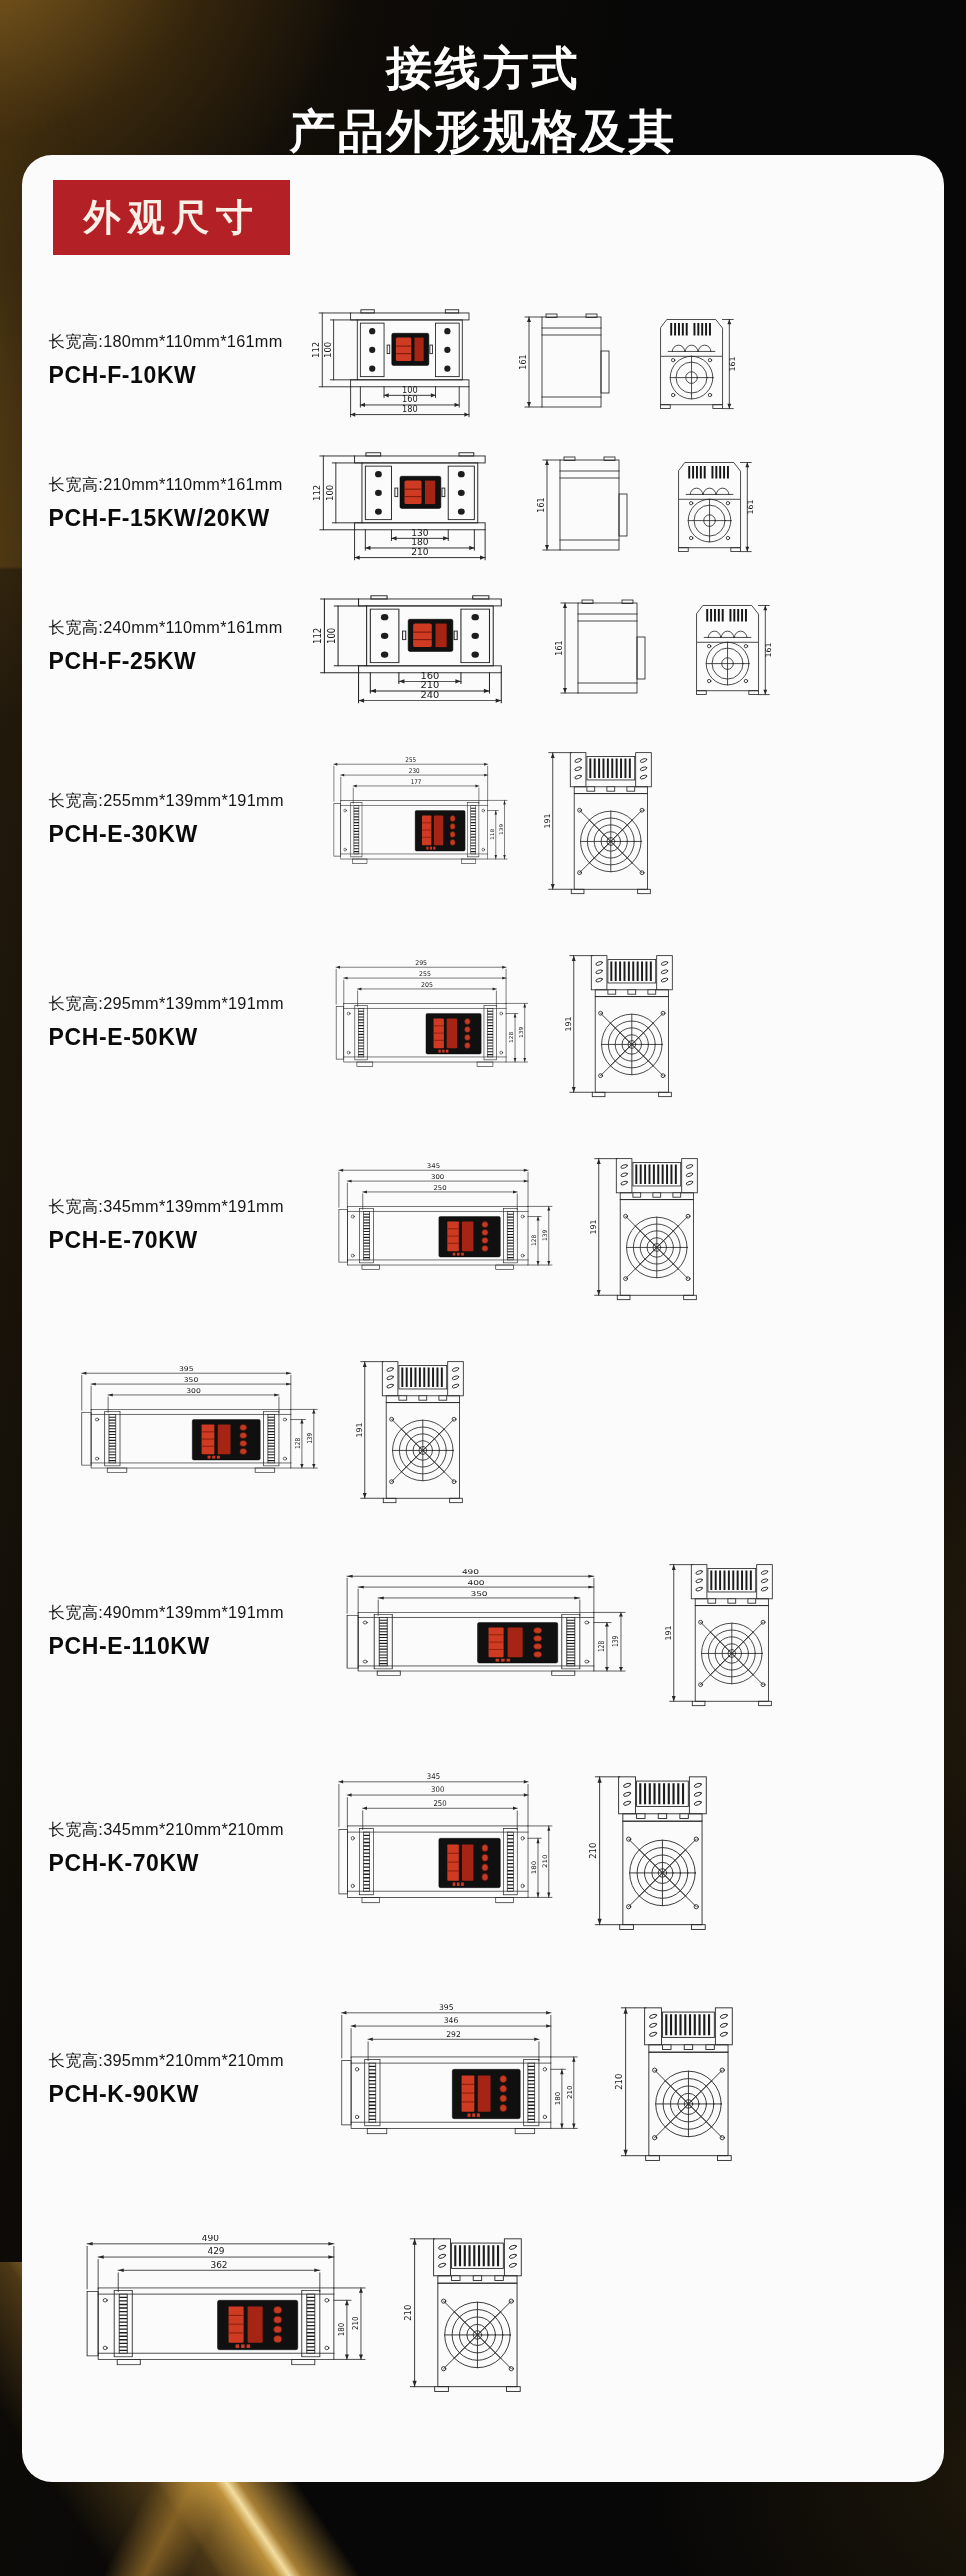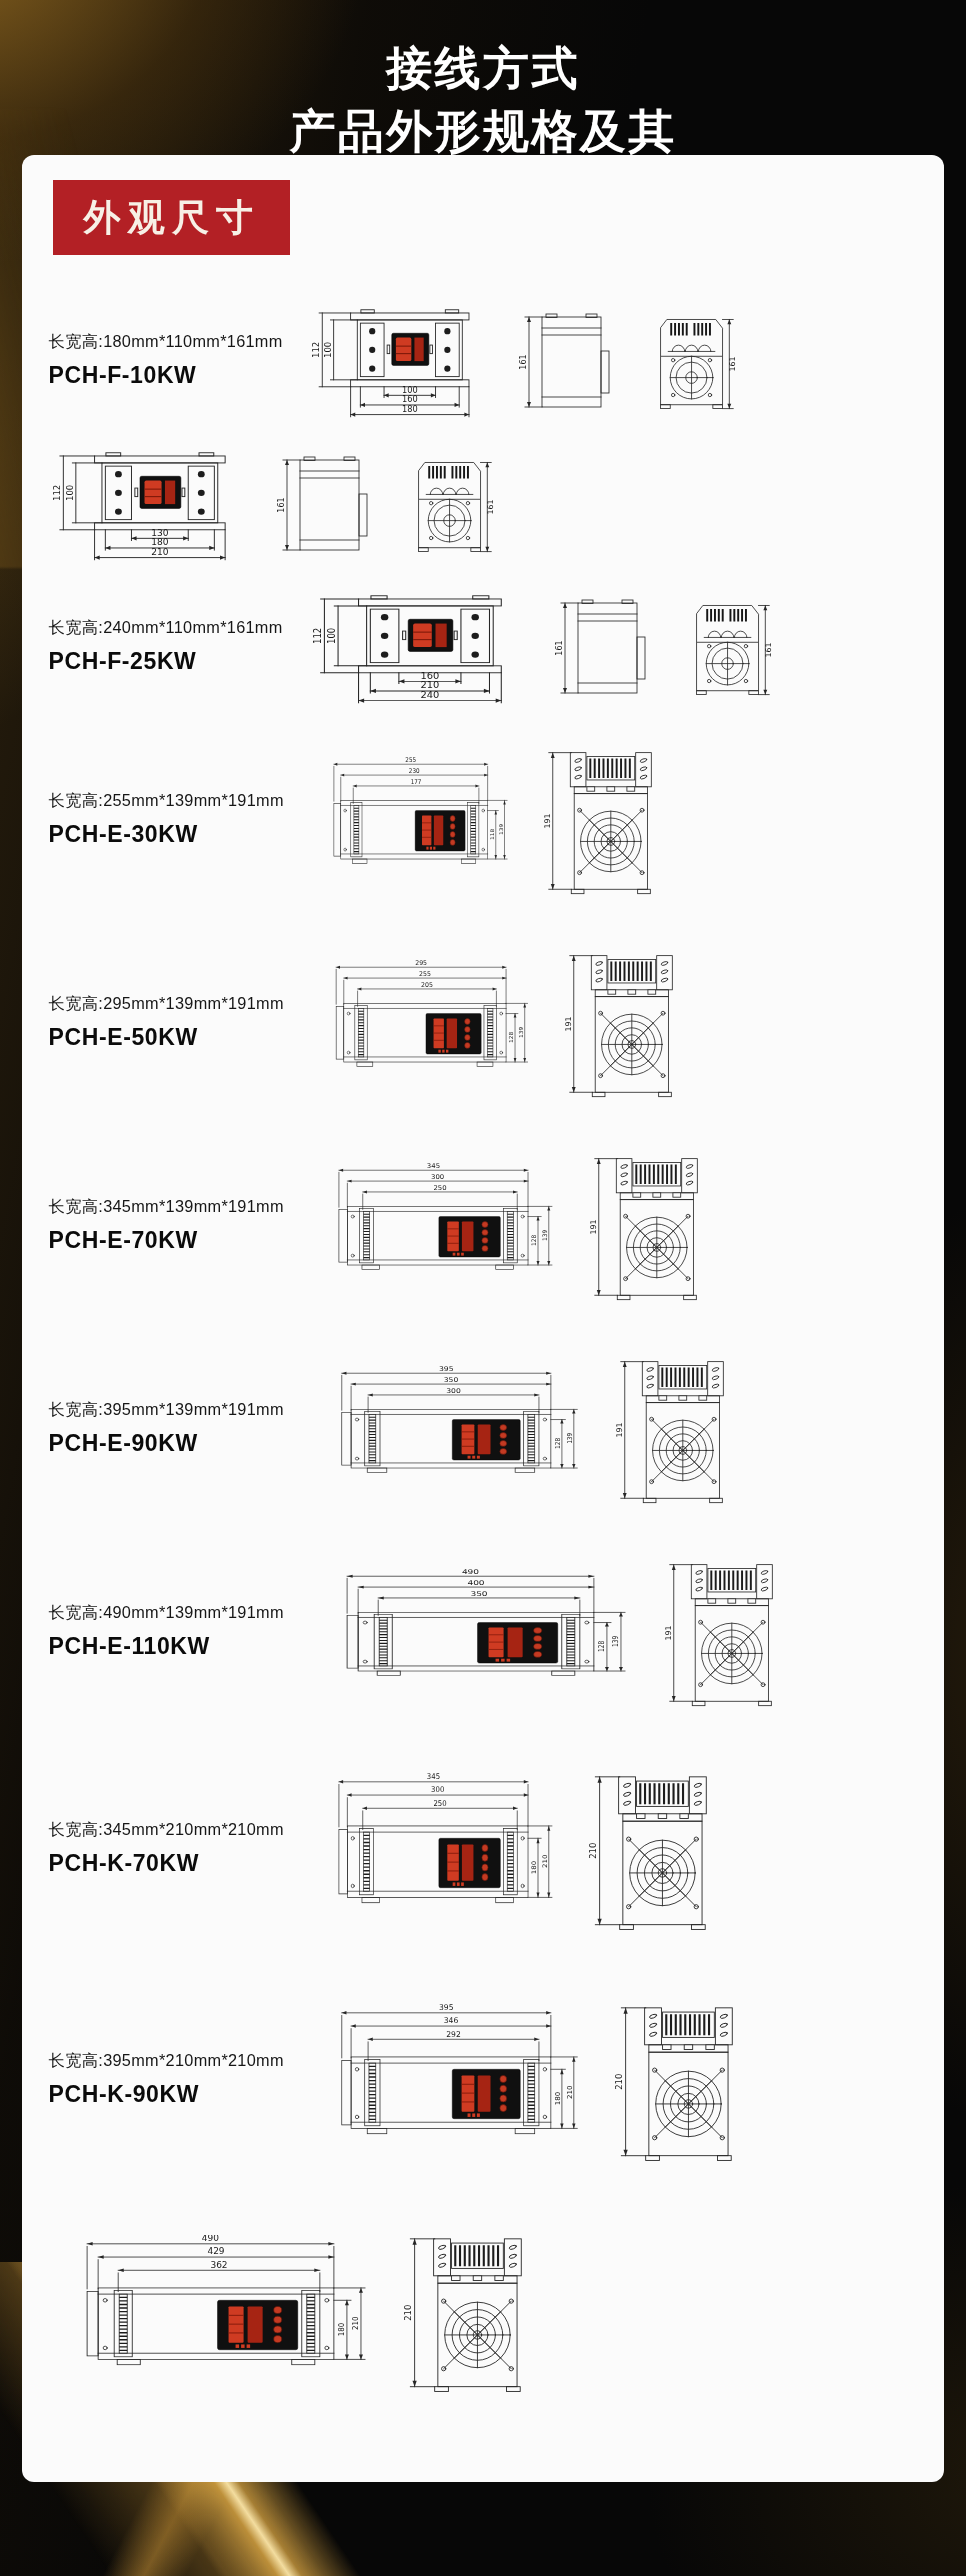--- a/index.html
+++ b/index.html
@@ -29,21 +29,21 @@
     background:linear-gradient(75deg, rgba(140,100,32,.5) 0%, rgba(90,64,20,.25) 35%, transparent 60%);
   }
   
   .title{
     position:relative;z-index:2;padding-top:37px;text-align:center;
     color:#ffffff;font-size:46px;font-weight:800;line-height:1.36;letter-spacing:2.4px;
   }
   
   .card{
     position:absolute;left:22px;right:22px;top:155px;bottom:94px;z-index:2;
-    background:#fbfbfb;border-radius:12px;padding:23px 26.6px;box-sizing:border-box;overflow:hidden;
+    background:#fbfbfb;border-radius:30px;padding:23px 26.6px;box-sizing:border-box;overflow:hidden;
   }
   .badge{
     width:237px;height:75px;background:#b32025;color:#f7f0e6;
     display:flex;align-items:center;justify-content:center;
     font-size:37px;font-weight:700;letter-spacing:7.2px;margin:2.4px 0 33px 4.8px;
   }
   
   .row{display:flex;align-items:center}
   .row-f{height:143px}
   .row-e{height:203px}
@@ -203,20 +203,24 @@
               <polygon points="170,32 166,42 174,42"></polygon>
               <polygon points="170,216 166,206 174,206"></polygon>
             </g>
         <text class="dim" transform="rotate(-90 182 124)" x="182" y="124">161</text>
       </svg>
 
     </div>
   </div>
 
   <div class="row row-f">
+    <div class="label">
+      <div class="size">长宽高:210mm*110mm*161mm</div>
+      <div class="model">PCH-F-15KW/20KW</div>
+    </div>
     <div class="views">
 
       <svg class="front" viewBox="0 0 340 230" preserveAspectRatio="none" width="193">
         <g class="s">
           <rect x="75" y="28" width="230" height="13"></rect>
           <rect x="95" y="22" width="26" height="6"></rect>
               <rect x="259" y="22" width="26" height="6"></rect>
           <rect x="88" y="41" width="204" height="112"></rect>
           <rect x="94" y="47" width="46" height="100"></rect>
           <rect x="240" y="47" width="46" height="100"></rect>
@@ -806,24 +810,20 @@
               <polygon points="22,30 18,41 26,41"></polygon>
               <polygon points="22,310 18,299 26,299"></polygon>
             </g>
         <text class="dim" transform="rotate(-90 16 170)" x="16" y="170">191</text>
       </svg>
 
     </div>
   </div>
 
   <div class="row row-e">
-    <div class="label">
-      <div class="size">长宽高:395mm*139mm*191mm</div>
-      <div class="model">PCH-E-90KW</div>
-    </div>
     <div class="views">
 
       <svg class="front" viewBox="0 0 640 340" preserveAspectRatio="none" width="272">
         <g class="s">
           <line x1="70" y1="20" x2="562" y2="20"></line>
           <line x1="92" y1="50" x2="562" y2="50"></line>
           <line x1="132" y1="80" x2="534" y2="80"></line>
           <line x1="70" y1="26" x2="70" y2="122"></line>
               <line x1="562" y1="26" x2="562" y2="120"></line>
           <line x1="92" y1="56" x2="92" y2="122"></line>

